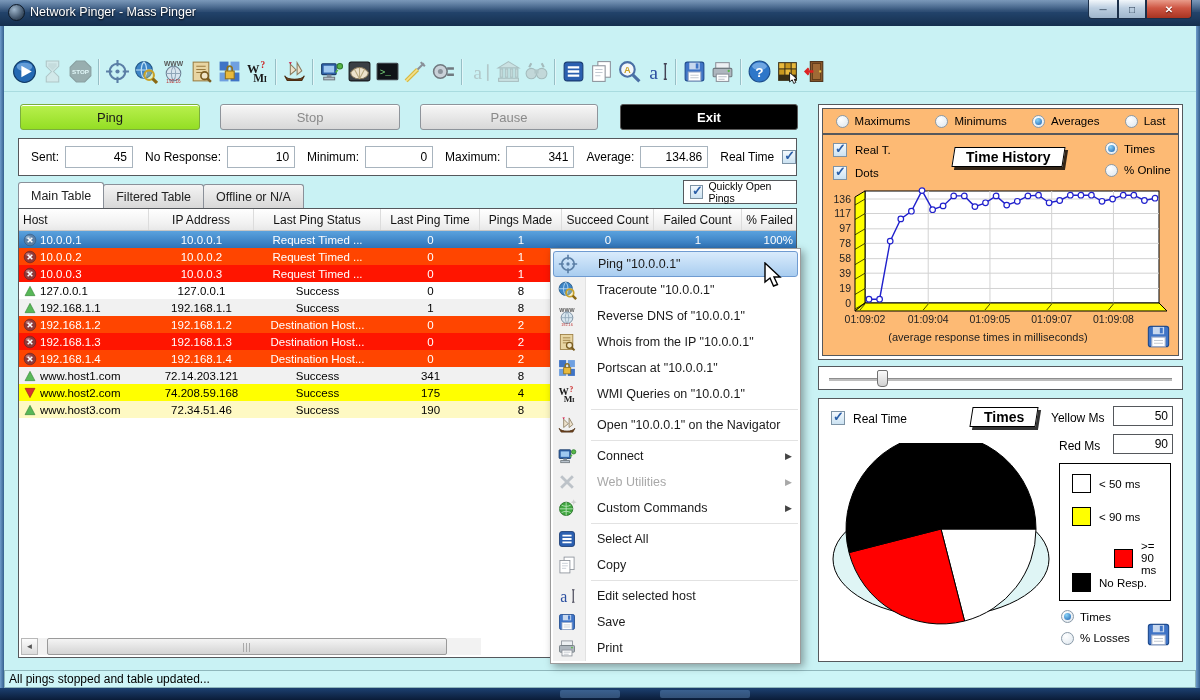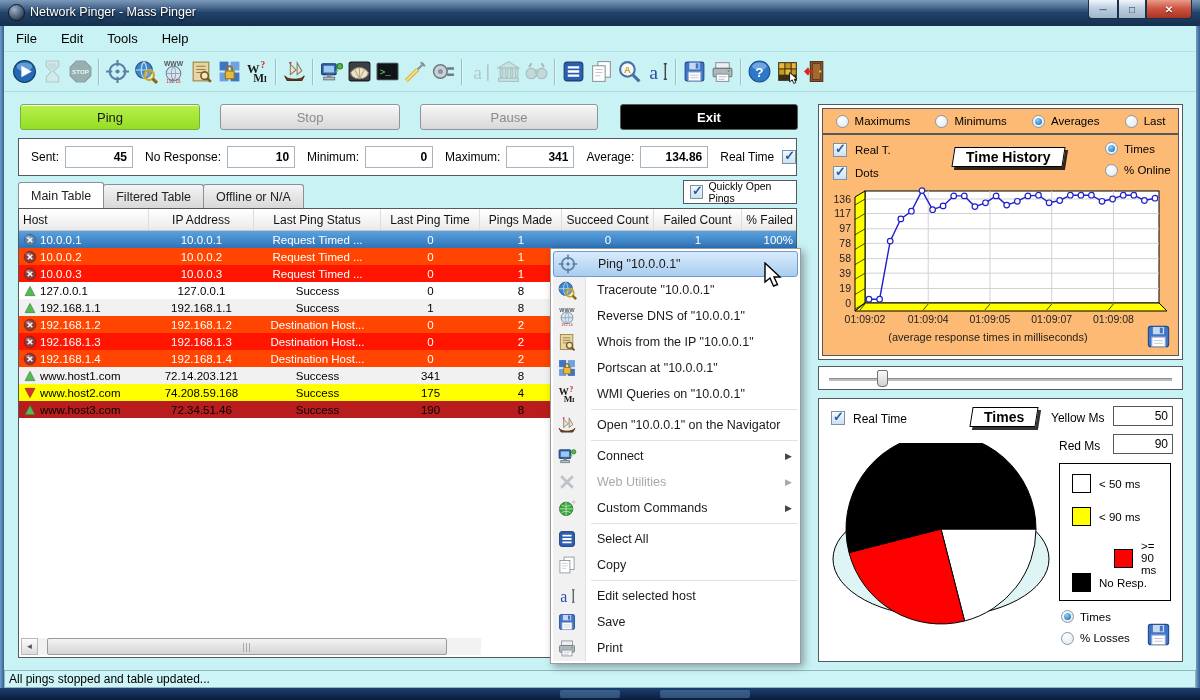--- a/index.html
+++ b/index.html
@@ -46,21 +46,21 @@
     font-size:13px; display:flex; align-items:center; justify-content:center;
     background:linear-gradient(#F7F7F7,#D8D8D8); color:#8A8A8A; box-shadow:inset 0 1px 0 #FFF; }
   .btn.green { background:linear-gradient(#B9F04E,#94DE24); color:#1A1A1A; border-color:#7BAE3D; }
   .btn.black { background:#000; color:#FFF; font-weight:bold; border-color:#5A5A5A; box-shadow:none; }
 
   
   .stats-panel { position:absolute; left:18px; top:138px; width:779px; height:38px; background:#FFF;
     border:1px solid #55585C; display:flex; align-items:center; }
   .stat-label { font-size:12px; color:#000; margin-left:12px; white-space:nowrap; }
   .stat-input { width:68px; height:22px; border:1px solid #A8B4BE; font-size:12px; text-align:right;
-    padding-right:5px; margin-left:6px; font-family:"Liberation Sans",sans-serif; background:#FFF; color:#000;font-weight:bold; }
+    padding-right:5px; margin-left:6px; font-family:"Liberation Sans",sans-serif; background:#FFF; color:#000; }
 
   
   .cb { position:relative; display:inline-block; width:14px; height:14px; border:1px solid #7D93A5;
     background:linear-gradient(#F4F9FD,#CBE2F2); vertical-align:middle; }
   .cb.checked::after { content:"\2713"; position:absolute; left:1px; top:-3px; font-size:13px; font-weight:bold; color:#2B5FA8; }
   .rd { position:relative; display:inline-block; width:13px; height:13px; border-radius:50%;
     border:1px solid #8A9AA8; background:radial-gradient(circle at 35% 30%, #FFF, #DDE6EE); vertical-align:middle; }
   .rd.checked::after { content:""; position:absolute; left:2px; top:2px; width:7px; height:7px; border-radius:50%;
     background:radial-gradient(circle at 35% 30%, #8AD4F8, #1E62B0); }
 
@@ -146,26 +146,20 @@
     <div class="winbtns">
       <div class="wbtn min">─</div>
       <div class="wbtn max">□</div>
       <div class="wbtn close">✕</div>
     </div>
   </div>
 
   <div class="side-border" style="left:0;"></div>
   <div class="side-border" style="right:0;"></div>
 
-  <div class="menubar" id="menubar">
-      <span class="menu-top-item">File</span>
-      <span class="menu-top-item">Edit</span>
-      <span class="menu-top-item">Tools</span>
-      <span class="menu-top-item">Help</span>
-    </div>
 
   <div class="toolbar" id="toolbar">
       <span class="tbtn">
         <svg viewBox="0 0 24 24">
           <circle cx="12" cy="12" r="10.5" fill="#2469B3" stroke="#123B66"></circle>
           <ellipse cx="12" cy="7.5" rx="7.5" ry="4" fill="#6FA6DE" opacity=".85"></ellipse>
           <path d="M9 6.5 L19 12 L9 17.5 Z" fill="#FFF"></path>
         </svg>
       </span>
       <span class="tbtn disabled">
@@ -576,21 +570,21 @@
             <span>www.host2.com</span>
           </div>
           <div class="td" style="width: 105px;">74.208.59.168</div>
           <div class="td" style="width: 127px;">Success</div>
           <div class="td" style="width: 99px;">175</div>
           <div class="td" style="width: 82px;">4</div>
           <div class="td" style="width: 92px;"></div>
           <div class="td" style="width: 88px;"></div>
           <div class="td pct" style="width: 54px;"></div>
         </div>
-        <div class="trow" style="background: #b91c1c; color: rgb(0, 0, 0);">
+        <div class="trow" style="background: #fef9c3; color: rgb(0, 0, 0);">
           <div class="td host" style="width: 130px;">
             <span class="row-ico"><svg viewBox="0 0 24 24">
                 <polygon points="12,4 20.5,20 3.5,20" fill="#58B858" stroke="#2E7D2E"></polygon>
               </svg></span>
             <span>www.host3.com</span>
           </div>
           <div class="td" style="width: 105px;">72.34.51.46</div>
           <div class="td" style="width: 127px;">Success</div>
           <div class="td" style="width: 99px;">190</div>
           <div class="td" style="width: 82px;">8</div>

